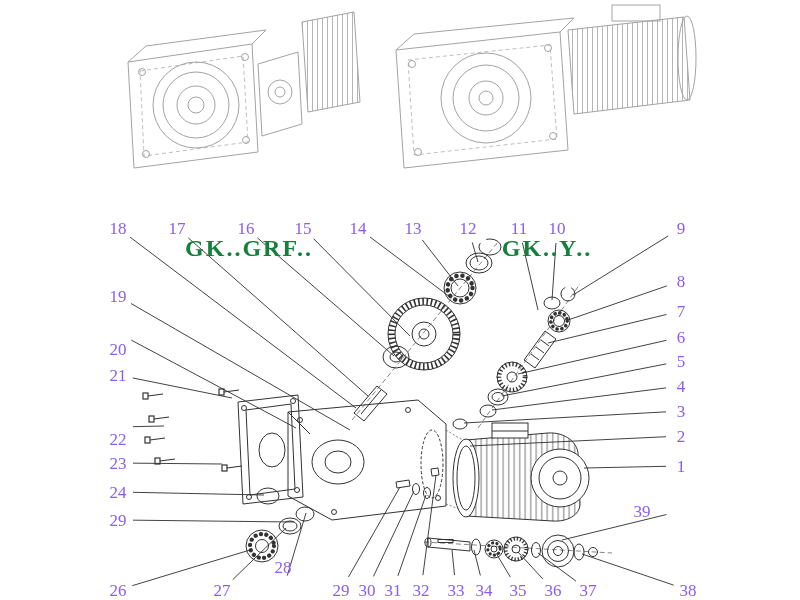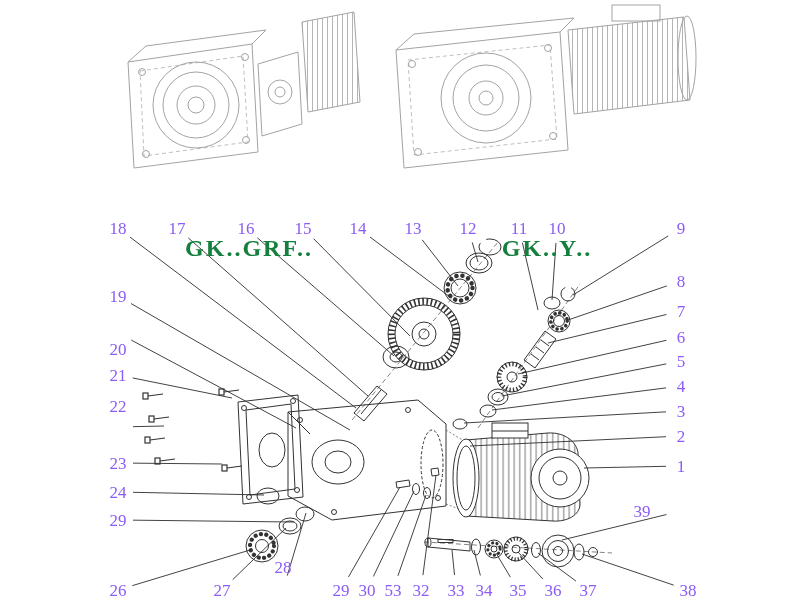--- a/index.html
+++ b/index.html
@@ -271,30 +271,30 @@
       <span class="callout" style="left: 681px; top: 337px;">6</span>
       <span class="callout" style="left: 681px; top: 361px;">5</span>
       <span class="callout" style="left: 681px; top: 386px;">4</span>
       <span class="callout" style="left: 681px; top: 411px;">3</span>
       <span class="callout" style="left: 681px; top: 436px;">2</span>
       <span class="callout" style="left: 681px; top: 466px;">1</span>
       <span class="callout" style="left: 642px; top: 511px;">39</span>
       <span class="callout" style="left: 118px; top: 296px;">19</span>
       <span class="callout" style="left: 118px; top: 333px; margin-top: 16px;">20</span>
       <span class="callout" style="left: 118px; top: 375px;">21</span>
-      <span class="callout" style="left: 118px; top: 406px;">22</span>
+      <span class="callout" style="left: 118px; top: 439px;">22</span>
       <span class="callout" style="left: 118px; top: 463px;">23</span>
       <span class="callout" style="left: 118px; top: 492px;">24</span>
       <span class="callout" style="left: 118px; top: 520px;">29</span>
       <span class="callout" style="left: 118px; top: 590px;">26</span>
       <span class="callout" style="left: 222px; top: 590px;">27</span>
       <span class="callout" style="left: 283px; top: 567px;">28</span>
       <span class="callout" style="left: 341px; top: 590px;">29</span>
       <span class="callout" style="left: 367px; top: 590px;">30</span>
-      <span class="callout" style="left: 393px; top: 590px;">53</span>
+      <span class="callout" style="left: 393px; top: 590px;">31</span>
       <span class="callout" style="left: 421px; top: 590px;">32</span>
       <span class="callout" style="left: 456px; top: 590px;">33</span>
       <span class="callout" style="left: 484px; top: 590px;">34</span>
       <span class="callout" style="left: 518px; top: 590px;">35</span>
       <span class="callout" style="left: 553px; top: 590px;">36</span>
       <span class="callout" style="left: 588px; top: 590px;">37</span>
       <span class="callout" style="left: 688px; top: 590px;">38</span>
     </div>
 
 </div>

